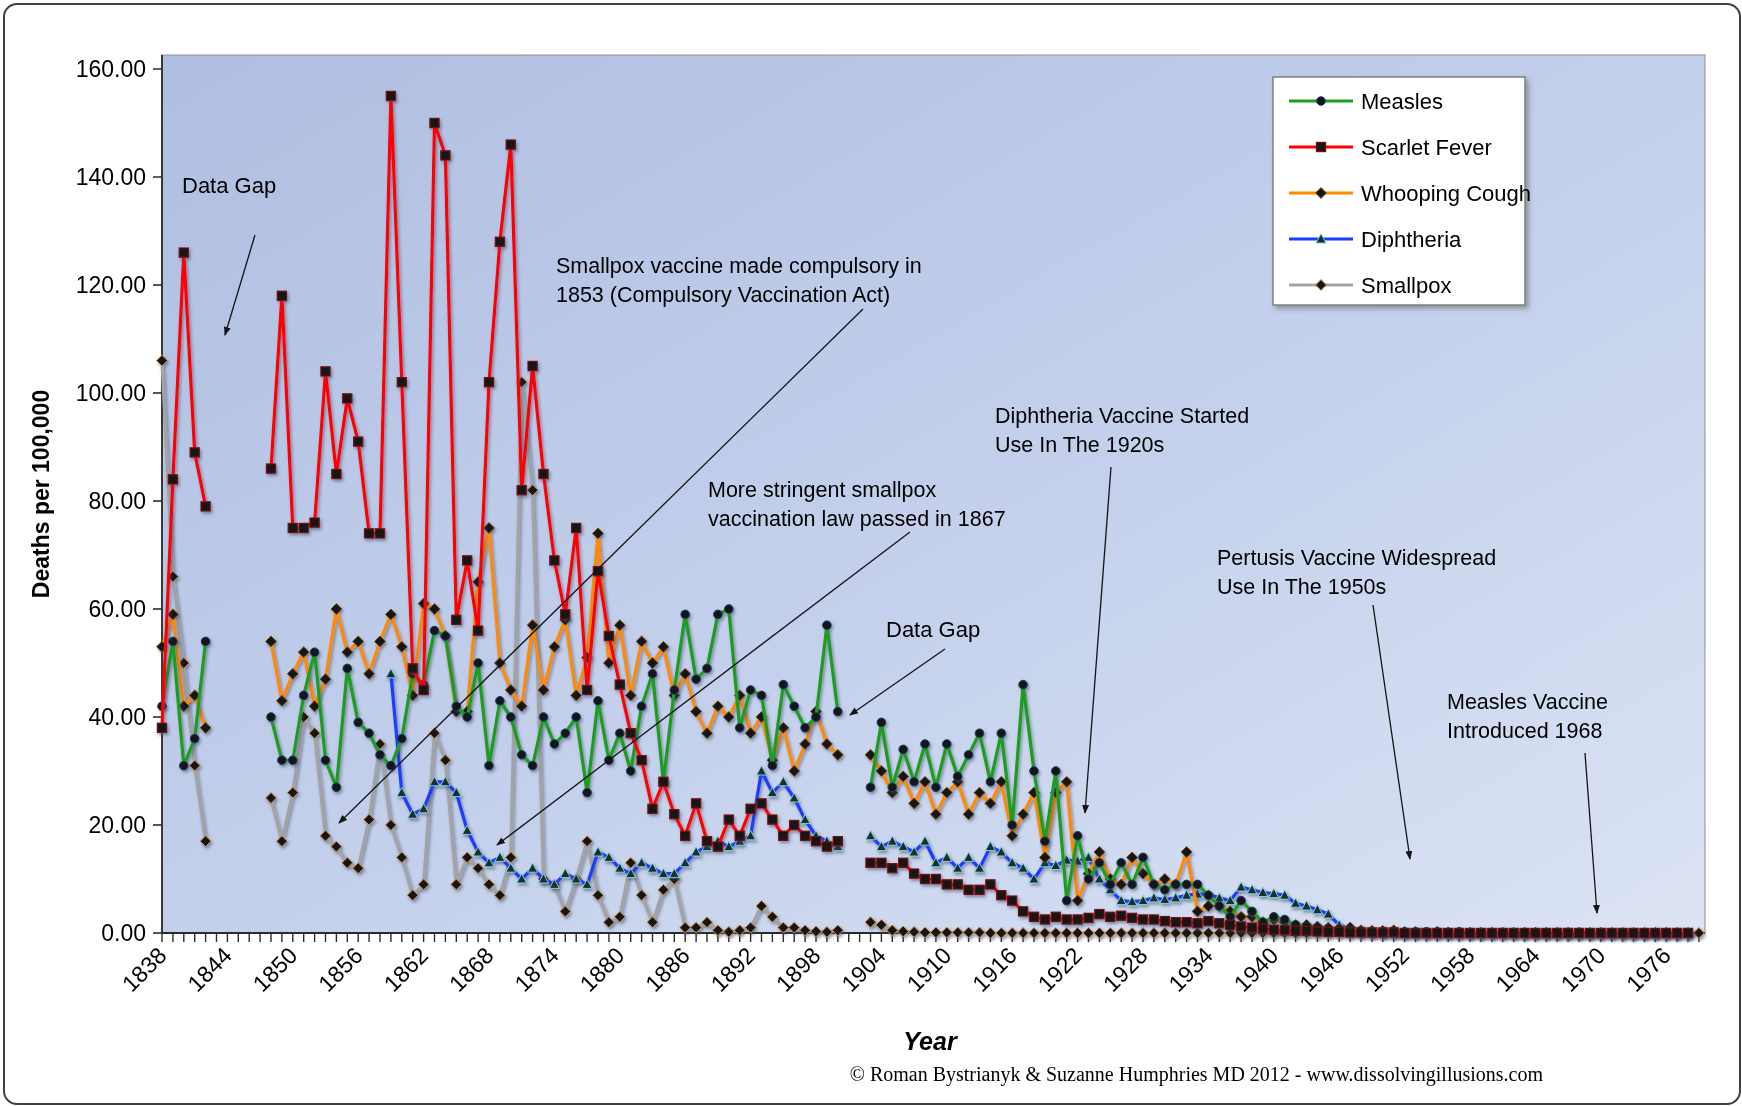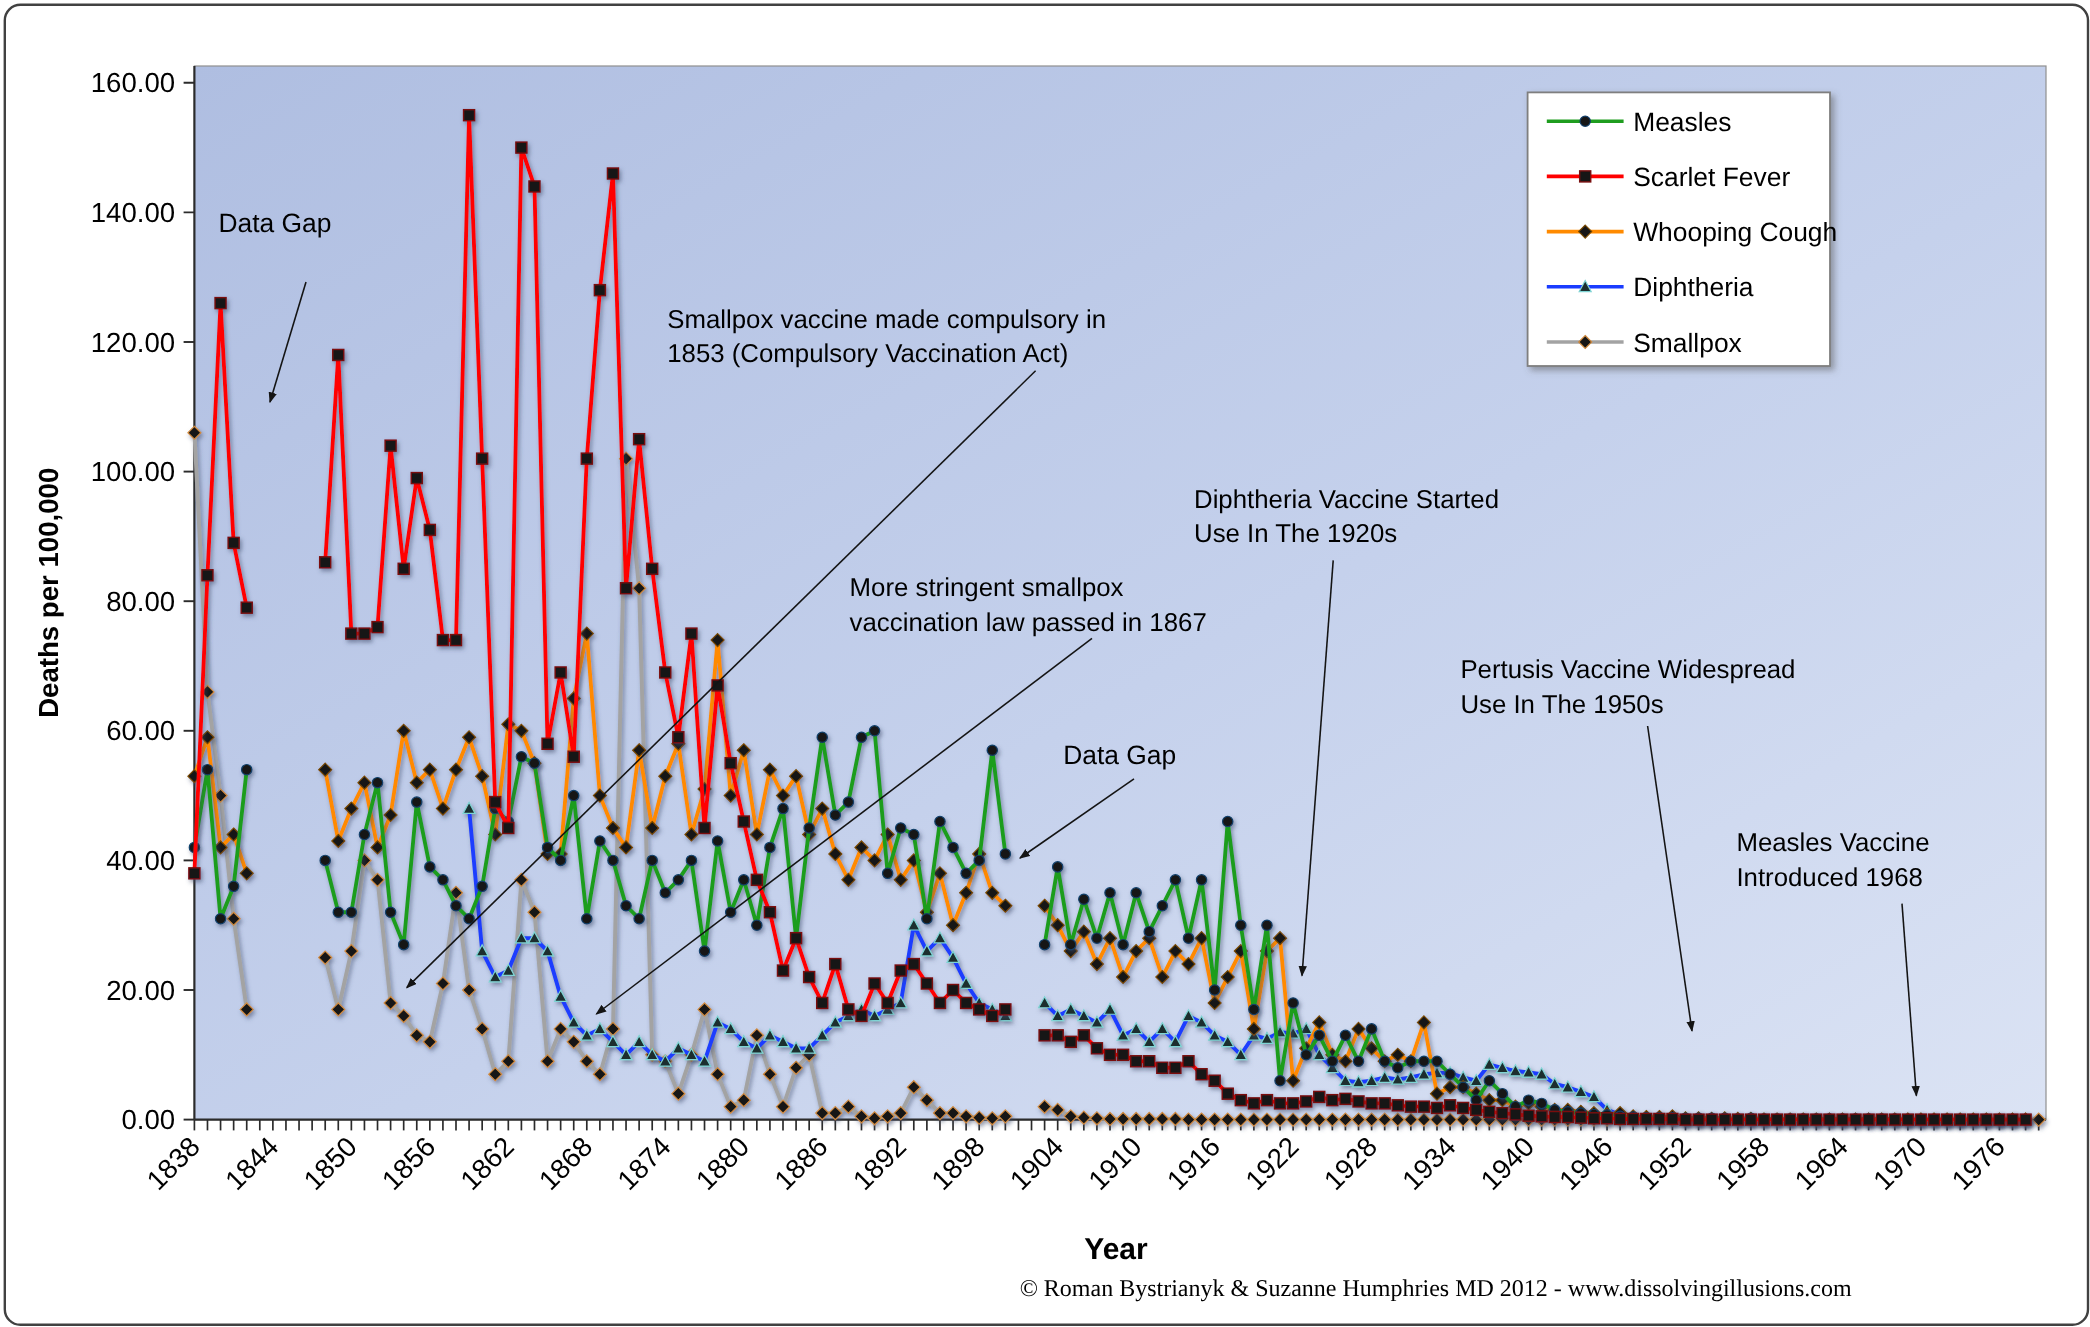--- a/index.html
+++ b/index.html
@@ -9,21 +9,21 @@
     background:#ffffff;border:2px solid #414141;border-radius:14px;overflow:hidden;
   }
   svg{position:absolute;left:0;top:0;}
   .y-title{
     position:absolute;left:14px;top:489px;transform:translate(-50%,-50%) rotate(-90deg);
     transform-origin:center;font-size:23px;font-weight:bold;color:#000;white-space:nowrap;
     left:36px;
   }
   .x-title{
     position:absolute;left:925px;top:1022px;transform:translateX(-50%);
-    font-size:25px;font-weight:bold;color:#000;
+    font-size:25px;font-weight:bold;color:#000;font-style:italic;
   }
   .footer{
     position:absolute;right:196px;top:1058px;font-family:"Liberation Serif",serif;
     font-size:20px;color:#000;
   }
   text{font-family:"Liberation Sans",sans-serif;fill:#000;}
 </style>
 </head>
 <body>
 

